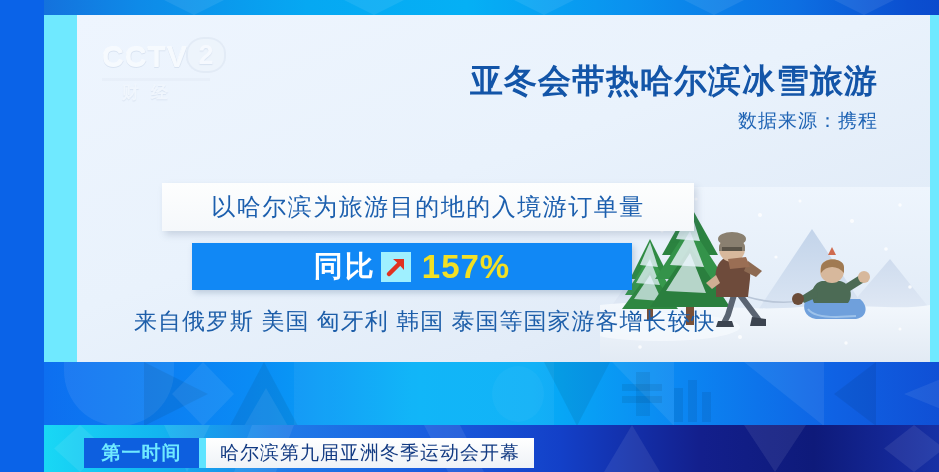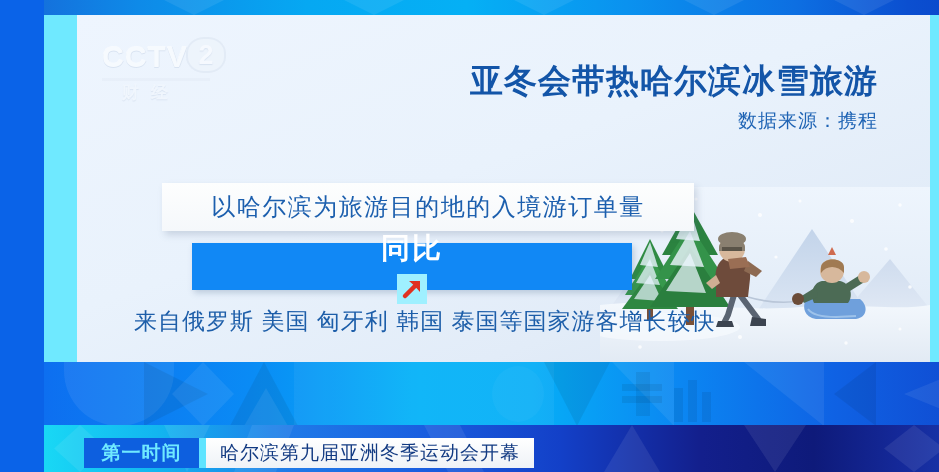--- a/index.html
+++ b/index.html
@@ -80,21 +80,21 @@
   }
   .caption-card span {
     font-size:24px; color:#1c5fae; letter-spacing:1.5px; white-space:nowrap;
   }
 
   
   .stat-bar {
     position:absolute; left:115px; top:228px; width:440px; height:47px;
     background:#1188F5;
     box-shadow:2px 3px 6px rgba(60,90,130,.25);
-    display:flex; align-items:center; justify-content:center; gap:5px;flex-direction:column;
+    display:flex; align-items:center; justify-content:center; gap:5px;
   }
   .stat-bar .lbl {
     font-size:29px; font-weight:bold; color:#ffffff; letter-spacing:2px;
   }
   .arrow-box {
     width:30px; height:30px; background:#9FF0FF; position:relative; flex:0 0 auto;
   }
   .arrow-box svg { position:absolute; left:3px; top:3px; }
   .stat-bar .val {
     font-size:33px; font-weight:bold; color:#F2E024; letter-spacing:1px; margin-left:6px;
@@ -265,20 +265,21 @@
     </div>
 
     <div class="stat-bar">
       <span class="lbl">同比</span>
       <span class="arrow-box">
         <svg width="24" height="24" viewBox="0 0 24 24">
           <path d="M5 19 L16 8" stroke="#E03221" stroke-width="4.5" stroke-linecap="round"></path>
           <path d="M9 4 L20 4 L20 15 L15.5 10 L12.5 7 Z" fill="#E03221"></path>
         </svg>
       </span>
+      <span class="val">157%</span>
     </div>
 
     <div class="footnote">来自俄罗斯 美国 匈牙利 韩国 泰国等国家游客增长较快</div>
   </div>
 
   <div class="low-band">
     <div class="shape" style="left:20px;top:0;width:110px;height:64px;border-radius:0 0 110px 110px"></div>
     <div class="dshape" style="left:100px;top:0;width:64px;height:64px;clip-path:polygon(0 0,100% 50%,0 100%)"></div>
     <div class="shape" style="left:128px;top:0;width:62px;height:64px;clip-path:polygon(50% 0,100% 50%,50% 100%,0 50%)"></div>
     <div class="dshape" style="left:186px;top:0;width:68px;height:64px;clip-path:polygon(50% 0,100% 100%,0 100%)"></div>

